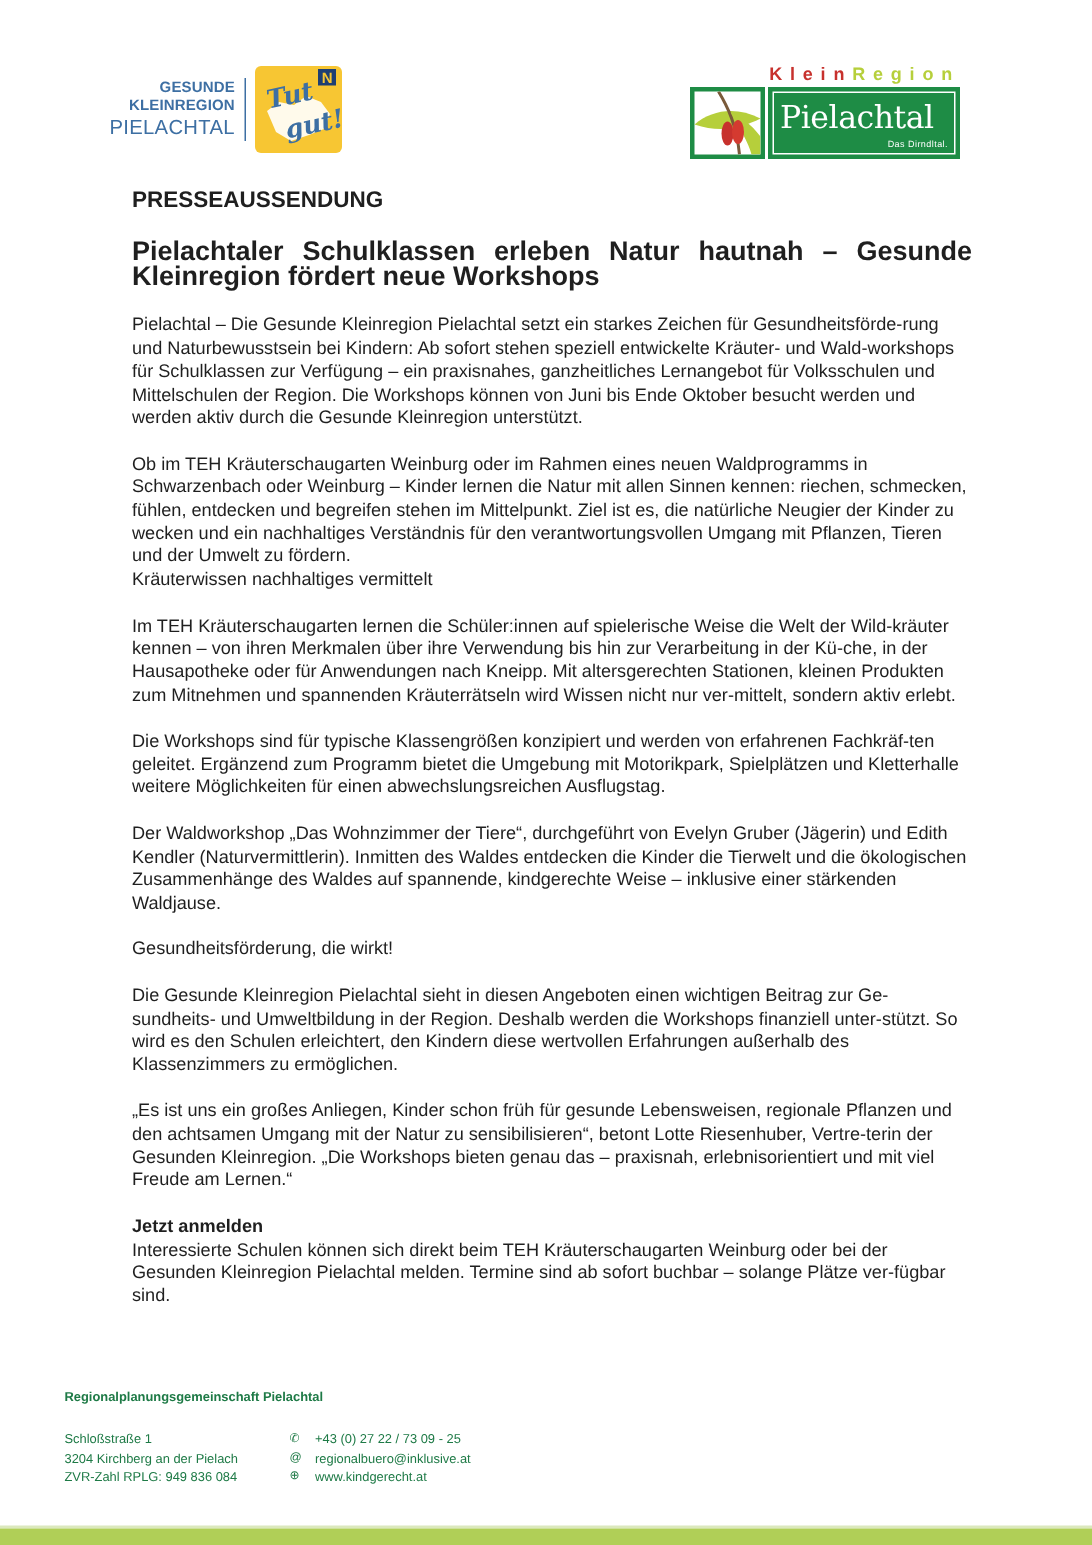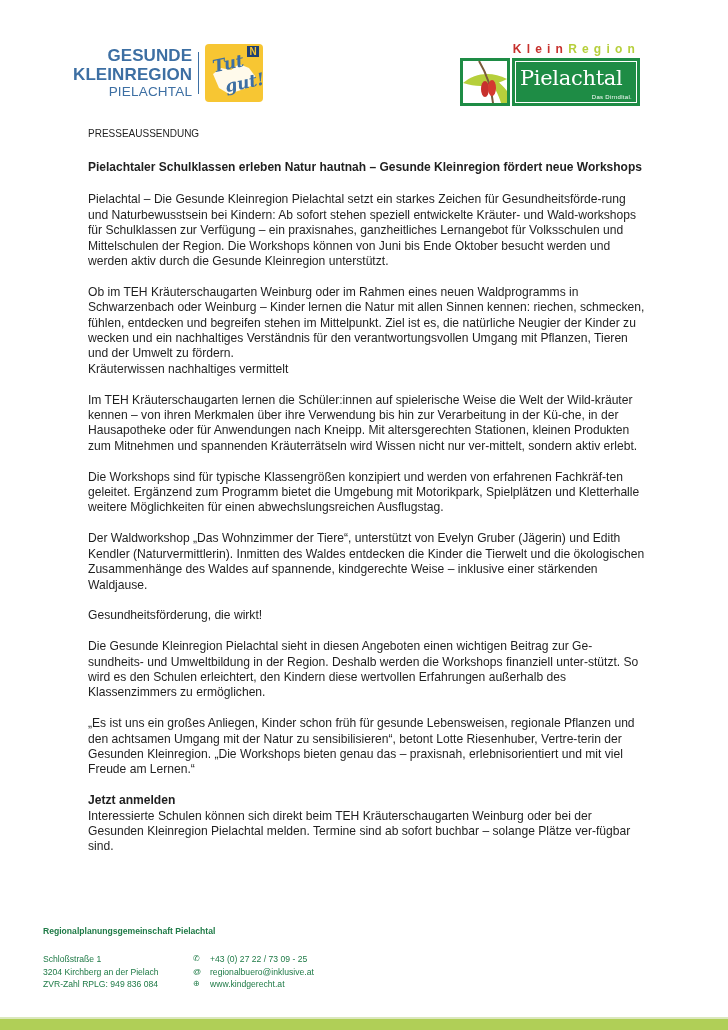--- a/index.html
+++ b/index.html
@@ -2,21 +2,21 @@
 <html><head>
 <meta charset="utf-8">
 <style>
   html, body { margin: 0; padding: 0; background: #ffffff; }
   body { width: 728px; height: 1030px; position: relative; overflow: hidden;
          font-family: "Liberation Sans", sans-serif; color: #1a1a1a; }
 
   
   .logo-left { position: absolute; left: 73px; top: 44px; height: 58px; display: flex; align-items: center; }
   .logo-left .words { display: flex; flex-direction: column; align-items: flex-end; line-height: 1; }
-  .logo-left .w1, .logo-left .w2 { font-weight: bold; color: #3d6fa3; font-size: 17px; letter-spacing: 0.1px; }
+  .logo-left .w1, .logo-left .w2 { font-weight: bold; color: #3d6fa3; font-size: 10px; letter-spacing: 0.1px; }
   .logo-left .w1 { margin-bottom: 2px; }
   .logo-left .w2 { margin-bottom: 2px; }
   .logo-left .w3 { color: #3d6fa3; font-size: 13.5px; letter-spacing: 0.2px; }
   .logo-left .sep { width: 1px; height: 42px; background: #3d6fa3; margin: 0 6px 0 6px; }
   .logo-left .tutgut { width: 58px; height: 58px; background: #f7c633; border-radius: 4px; position: relative; }
   .tutgut svg { position: absolute; left: 0; top: 0; }
 
   .logo-right { position: absolute; left: 460px; top: 42px; width: 180px; height: 66px; }
   .logo-right .kr { position: absolute; right: 0; top: 0; font-weight: bold; font-size: 12px; letter-spacing: 5.2px; }
   .logo-right .kr .klein { color: #c7312d; padding-left: 44px; }
@@ -24,22 +24,22 @@
   .logo-right .leafbox { position: absolute; left: 0; top: 16px; width: 50px; height: 48px; background: #1e8c45; }
   .logo-right .leafbox .inner { position: absolute; left: 3px; top: 3px; width: 44px; height: 42px; background: #fff; }
   .logo-right .namebox { position: absolute; left: 52px; top: 16px; width: 128px; height: 48px; background: #1e8c45; }
   .logo-right .namebox .inner { position: absolute; left: 3px; top: 3px; right: 3px; bottom: 3px; border: 1px solid #fff; }
   .logo-right .name { position: absolute; left: 8px; top: 8px; font-family: "DejaVu Serif", serif; font-size: 21px; color: #fff; letter-spacing: -0.3px; }
   .logo-right .tag { position: absolute; right: 8px; bottom: 6px; font-size: 6px; color: #fff; letter-spacing: 0.3px; }
 
   
   .content { position: absolute; left: 88px; top: 126px; width: 560px; font-size: 12.1px; line-height: 15.4px; color: #1f1f1f; }
   .content p { margin: 0; }
-  .kicker { font-weight: normal; font-size: 10px; margin-bottom: 18px !important; }
-  .headline { font-weight: bold; font-size: 12px; line-height: 17px; margin-bottom: 16px !important; text-align: justify; }
+  .kicker { font-weight: bold; font-size: 15px; margin-bottom: 18px !important; }
+  .headline { font-weight: bold; font-size: 18px; line-height: 17px; margin-bottom: 16px !important; text-align: justify; }
   .para { margin-bottom: 15.4px !important; }
   .subhead { font-weight: normal; }
   .subhead-bold { font-weight: bold; }
 
   
   .footer { position: absolute; left: 43px; top: 925px; width: 400px; color: #1e7a46; font-size: 8.6px; line-height: 12.4px; }
   .footer .org { font-weight: bold; }
   .footer .cols { display: flex; margin-top: 16px; }
   .footer .col1 { width: 150px; }
   .footer .col2 .row { display: flex; align-items: center; }
@@ -96,21 +96,21 @@
 
   <p class="para">Pielachtal – Die Gesunde Kleinregion Pielachtal setzt ein starkes Zeichen für Gesundheitsförde-rung und Naturbewusstsein bei Kindern: Ab sofort stehen speziell entwickelte Kräuter- und Wald-workshops für Schulklassen zur Verfügung – ein praxisnahes, ganzheitliches Lernangebot für Volksschulen und Mittelschulen der Region. Die Workshops können von Juni bis Ende Oktober besucht werden und werden aktiv durch die Gesunde Kleinregion unterstützt.</p>
 
   <p>Ob im TEH Kräuterschaugarten Weinburg oder im Rahmen eines neuen Waldprogramms in Schwarzenbach oder Weinburg – Kinder lernen die Natur mit allen Sinnen kennen: riechen, schmecken, fühlen, entdecken und begreifen stehen im Mittelpunkt. Ziel ist es, die natürliche Neugier der Kinder zu wecken und ein nachhaltiges Verständnis für den verantwortungsvollen Umgang mit Pflanzen, Tieren und der Umwelt zu fördern.</p>
   <p class="para subhead">Kräuterwissen nachhaltiges vermittelt</p>
 
   <p class="para">Im TEH Kräuterschaugarten lernen die Schüler:innen auf spielerische Weise die Welt der Wild-kräuter kennen – von ihren Merkmalen über ihre Verwendung bis hin zur Verarbeitung in der Kü-che, in der Hausapotheke oder für Anwendungen nach Kneipp. Mit altersgerechten Stationen, kleinen Produkten zum Mitnehmen und spannenden Kräuterrätseln wird Wissen nicht nur ver-mittelt, sondern aktiv erlebt.</p>
 
   <p class="para">Die Workshops sind für typische Klassengrößen konzipiert und werden von erfahrenen Fachkräf-ten geleitet. Ergänzend zum Programm bietet die Umgebung mit Motorikpark, Spielplätzen und Kletterhalle weitere Möglichkeiten für einen abwechslungsreichen Ausflugstag.</p>
 
-  <p class="para">Der Waldworkshop „Das Wohnzimmer der Tiere“, unterstützt von Evelyn Gruber (Jägerin) und Edith Kendler (Naturvermittlerin). Inmitten des Waldes entdecken die Kinder die Tierwelt und die ökologischen Zusammenhänge des Waldes auf spannende, kindgerechte Weise – inklusive einer stärkenden Waldjause.</p>
+  <p class="para">Der Waldworkshop „Das Wohnzimmer der Tiere“, durchgeführt von Evelyn Gruber (Jägerin) und Edith Kendler (Naturvermittlerin). Inmitten des Waldes entdecken die Kinder die Tierwelt und die ökologischen Zusammenhänge des Waldes auf spannende, kindgerechte Weise – inklusive einer stärkenden Waldjause.</p>
 
   <p class="para subhead">Gesundheitsförderung, die wirkt!</p>
 
   <p class="para">Die Gesunde Kleinregion Pielachtal sieht in diesen Angeboten einen wichtigen Beitrag zur Ge-sundheits- und Umweltbildung in der Region. Deshalb werden die Workshops finanziell unter-stützt. So wird es den Schulen erleichtert, den Kindern diese wertvollen Erfahrungen außerhalb des Klassenzimmers zu ermöglichen.</p>
 
   <p class="para">„Es ist uns ein großes Anliegen, Kinder schon früh für gesunde Lebensweisen, regionale Pflanzen und den achtsamen Umgang mit der Natur zu sensibilisieren“, betont Lotte Riesenhuber, Vertre-terin der Gesunden Kleinregion. „Die Workshops bieten genau das – praxisnah, erlebnisorientiert und mit viel Freude am Lernen.“</p>
 
   <p class="subhead-bold">Jetzt anmelden</p>
   <p>Interessierte Schulen können sich direkt beim TEH Kräuterschaugarten Weinburg oder bei der Gesunden Kleinregion Pielachtal melden. Termine sind ab sofort buchbar – solange Plätze ver-fügbar sind.</p>
 </div>

